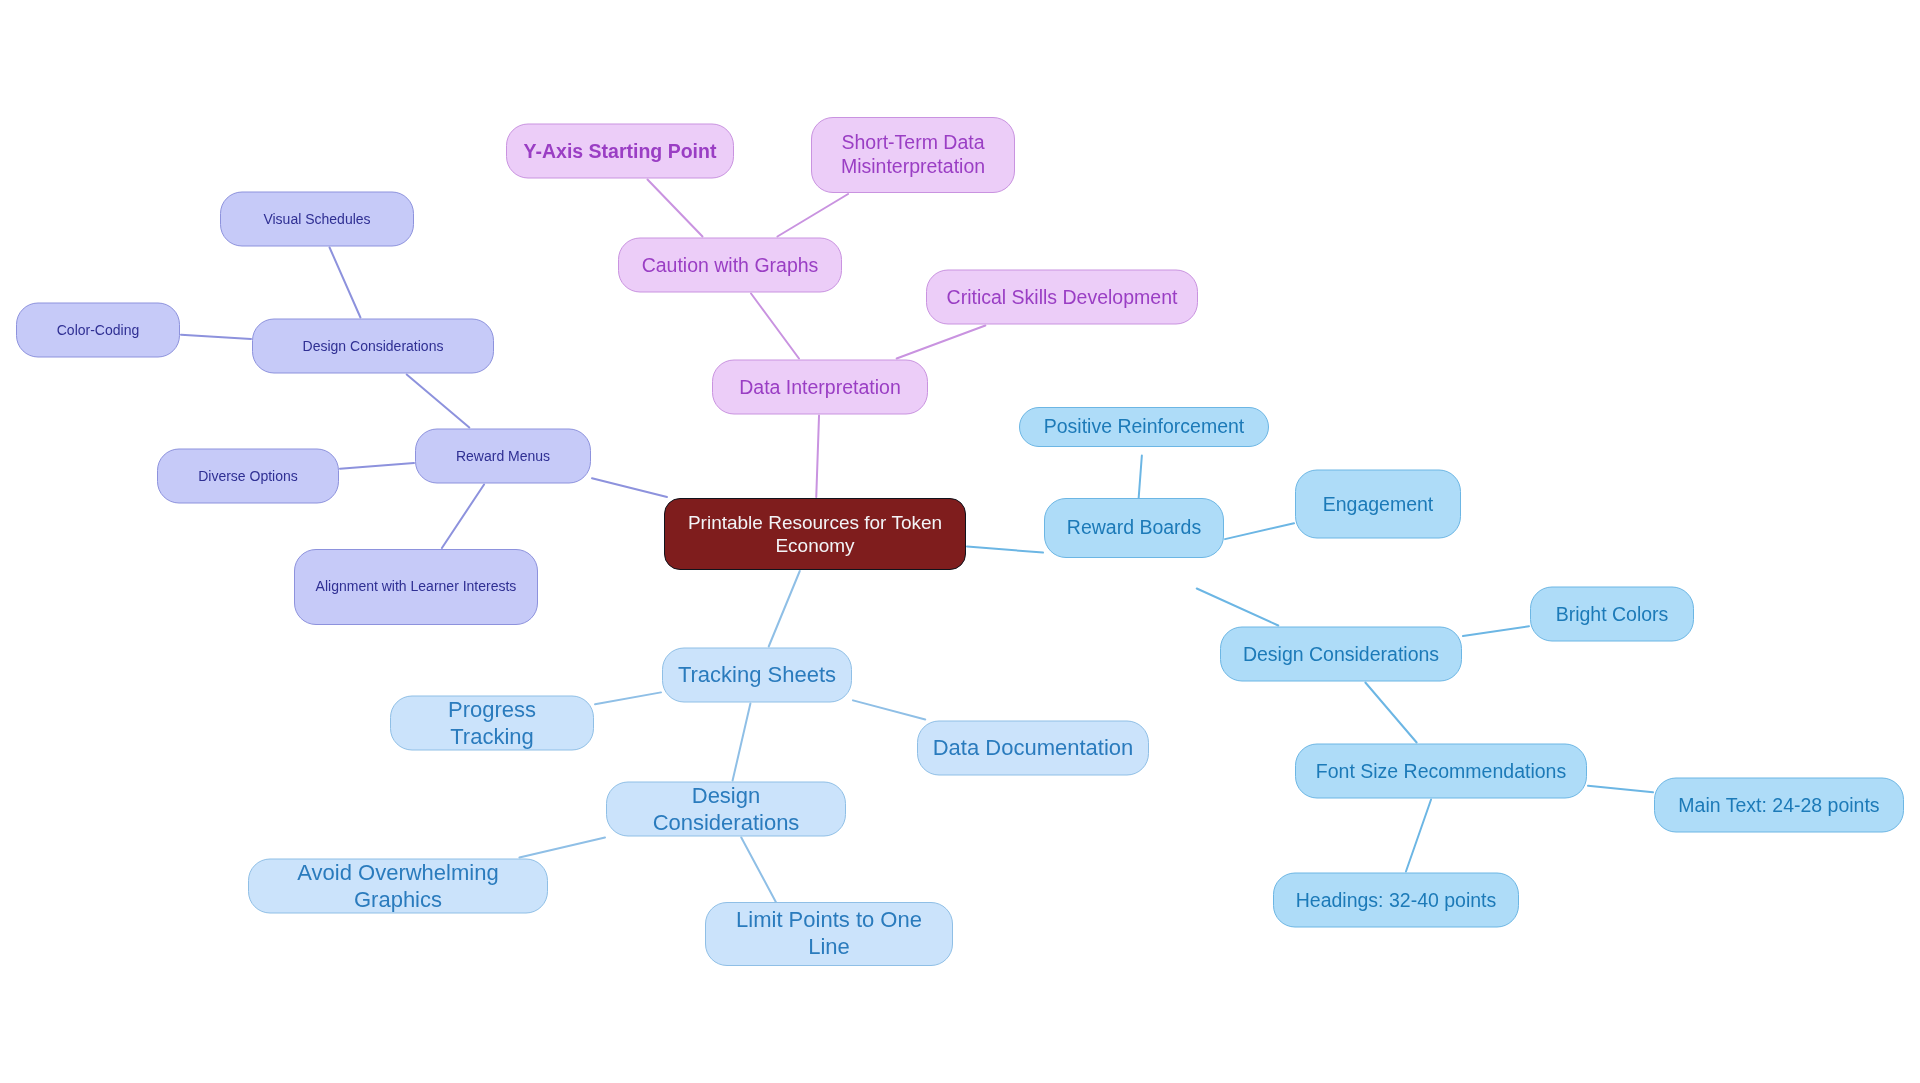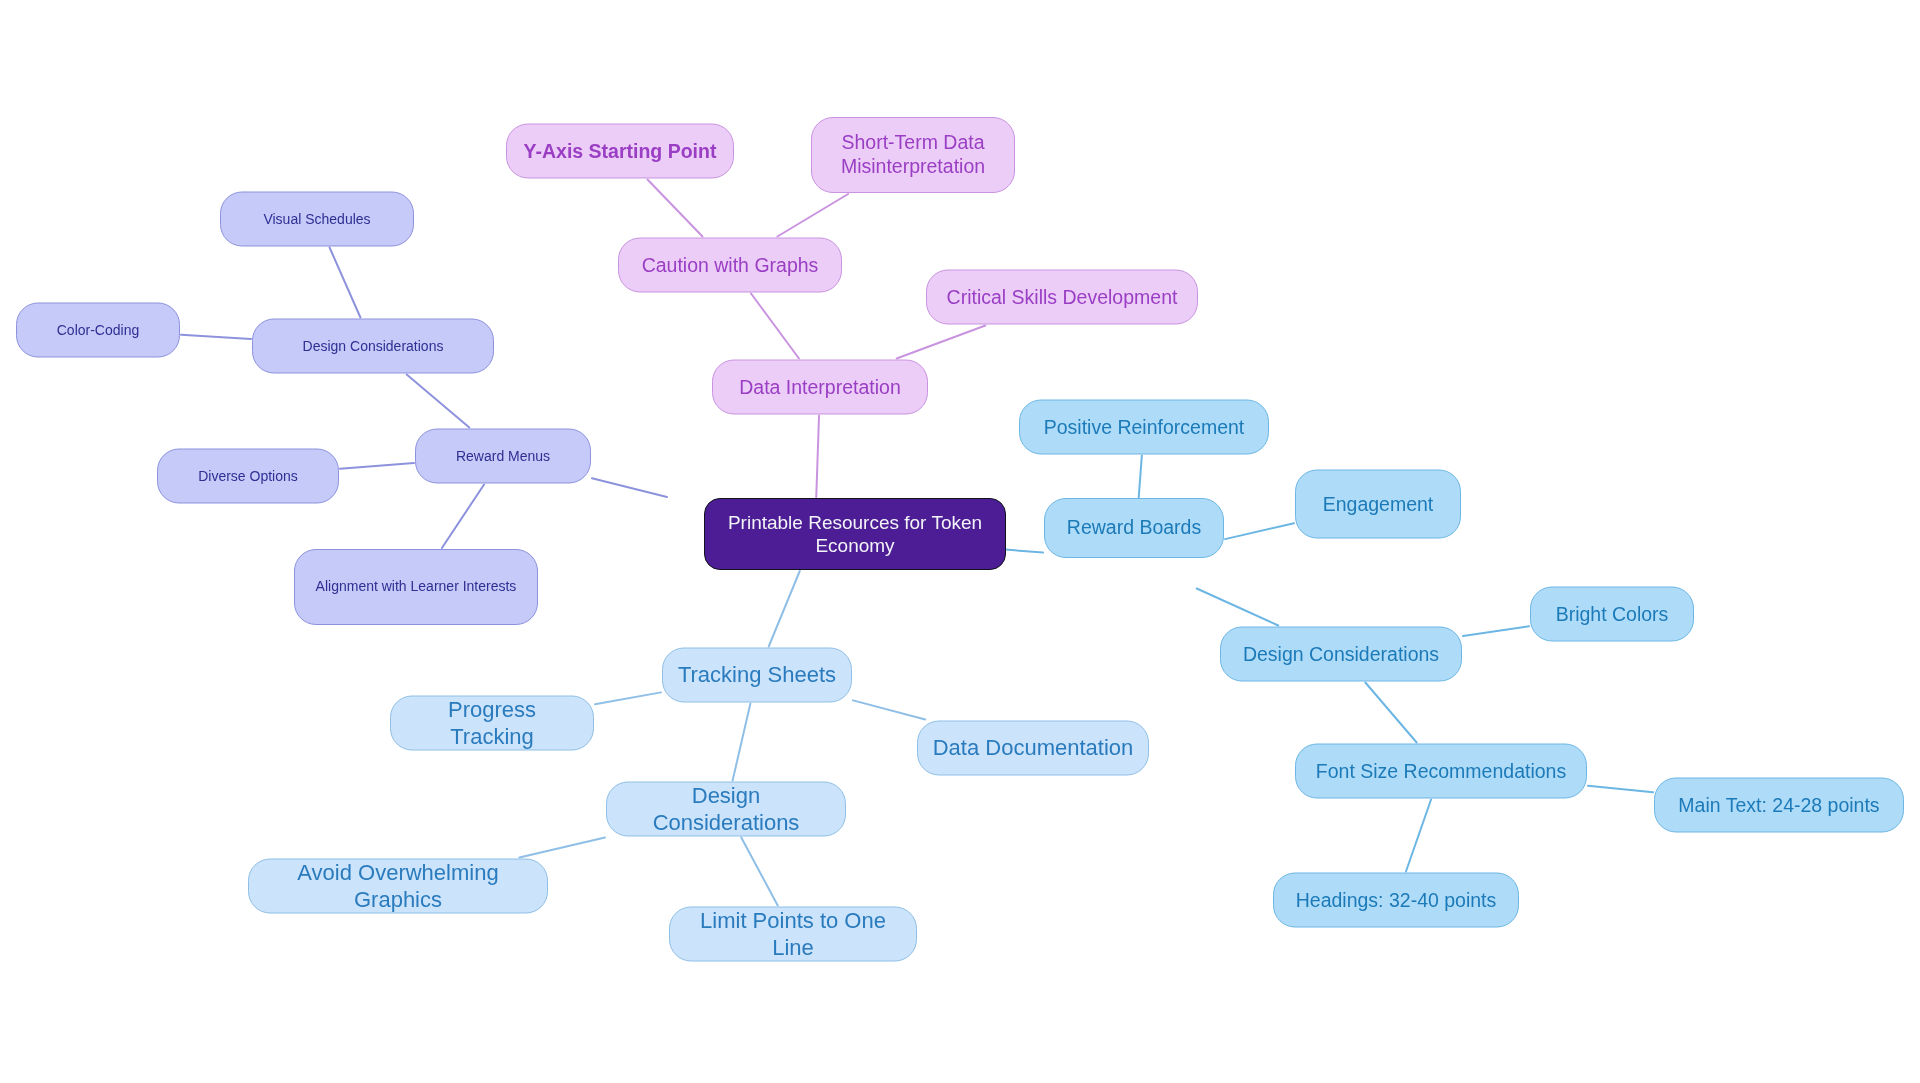--- a/index.html
+++ b/index.html
@@ -36,26 +36,25 @@
     text-align: center;
     border-radius: 22px;
     border-style: solid;
     border-width: 1.5px;
     padding: 6px 14px;
     line-height: 1.22;
     white-space: pre-line;
     transform: translate(-50%, -50%);
   }
   .node-root {
-    background: #4c1d95;
+    background: #7f1d1d;
     border-color: #10131c;
     color: #f3f4f7;
     font-size: 19px;
     border-radius: 16px;
-    margin-left: 40px;
   }
   .node-violet {
     background: #c6caf8;
     border-color: #8d92dd;
     color: #2f2f93;
     font-size: 14px;
   }
   .node-pink {
     background: #eccdf8;
     border-color: #c993e0;
@@ -113,27 +112,27 @@
       <div class="node node-violet" style="left: 317px; top: 219px; width: 194px; height: 55px;">Visual Schedules</div>
       <div class="node node-violet" style="left: 98px; top: 330px; width: 164px; height: 55px;">Color-Coding</div>
       <div class="node node-violet" style="left: 248px; top: 476px; width: 182px; height: 55px;">Diverse Options</div>
       <div class="node node-violet" style="left: 416px; top: 587px; width: 244px; height: 76px;">Alignment with Learner Interests</div>
       <div class="node node-pink" style="left: 820px; top: 387px; width: 216px; height: 55px;">Data Interpretation</div>
       <div class="node node-pink" style="left: 730px; top: 265px; width: 224px; height: 55px;">Caution with Graphs</div>
       <div class="node node-pink" style="left: 620px; top: 151px; width: 228px; height: 55px; font-weight: bold;">Y-Axis Starting Point</div>
       <div class="node node-pink" style="left: 913px; top: 155px; width: 204px; height: 76px;">Short-Term Data Misinterpretation</div>
       <div class="node node-pink" style="left: 1062px; top: 297px; width: 272px; height: 55px; text-align: center;">Critical Skills Development</div>
       <div class="node node-blue" style="left: 1134px; top: 528px; width: 180px; height: 60px;">Reward Boards</div>
-      <div class="node node-blue" style="left: 1144px; top: 427px; width: 250px; height: 55px;">Positive Reinforcement</div>
+      <div class="node node-blue" style="left: 1144px; top: 427px; width: 250px; height: 40px;">Positive Reinforcement</div>
       <div class="node node-blue" style="left: 1378px; top: 504px; width: 166px; height: 69px;">Engagement</div>
       <div class="node node-blue" style="left: 1341px; top: 654px; width: 242px; height: 55px;">Design Considerations</div>
       <div class="node node-blue" style="left: 1612px; top: 614px; width: 164px; height: 55px;">Bright Colors</div>
       <div class="node node-blue" style="left: 1441px; top: 771px; width: 292px; height: 55px;">Font Size Recommendations</div>
       <div class="node node-blue" style="left: 1779px; top: 805px; width: 250px; height: 55px;">Main Text: 24-28 points</div>
       <div class="node node-blue" style="left: 1396px; top: 900px; width: 246px; height: 55px;">Headings: 32-40 points</div>
       <div class="node node-lightblue" style="left: 757px; top: 675px; width: 190px; height: 55px;">Tracking Sheets</div>
       <div class="node node-lightblue" style="left: 492px; top: 723px; width: 204px; height: 55px;">Progress Tracking</div>
       <div class="node node-lightblue" style="left: 1033px; top: 748px; width: 232px; height: 55px;">Data Documentation</div>
       <div class="node node-lightblue" style="left: 726px; top: 809px; width: 240px; height: 55px;">Design Considerations</div>
       <div class="node node-lightblue" style="left: 398px; top: 886px; width: 300px; height: 55px;">Avoid Overwhelming Graphics</div>
-      <div class="node node-lightblue" style="left: 793px; top: 934px; width: 248px; height: 55px;">Limit Points to One Line</div>
+      <div class="node node-lightblue" style="left: 829px; top: 934px; width: 248px; height: 64px;">Limit Points to One Line</div>
     </div>
 </div>
 
 </body></html>

